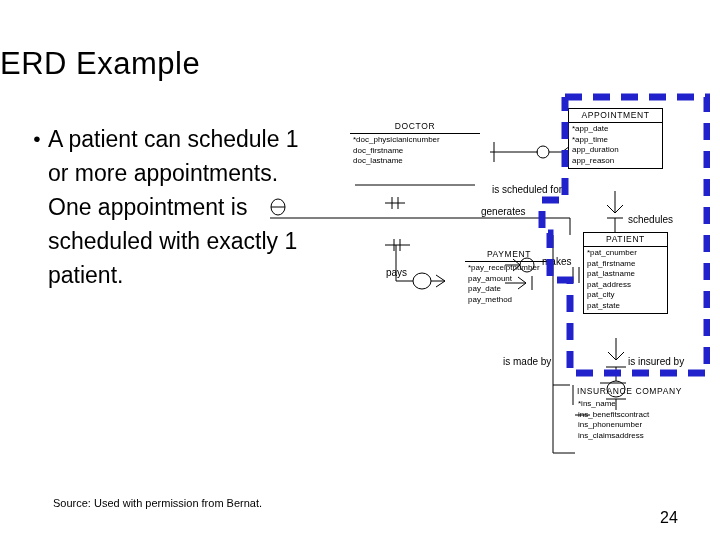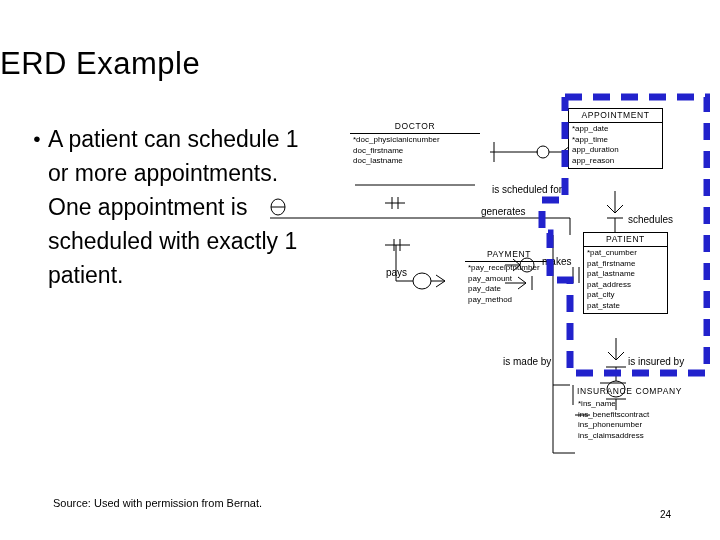--- a/index.html
+++ b/index.html
@@ -39,21 +39,21 @@
     width:266px;
   }
 
   
   .source{
     position:absolute;left:53px;top:497px;
     font-size:11px;color:#000;
   }
   .pagenum{
     position:absolute;left:660px;top:509px;
-    font-size:10px;color:#000;
+    font-size:16px;color:#000;
   }
 
   
   .erd{
     position:absolute;left:270px;top:85px;width:440px;height:400px;
   }
   .erd svg{position:absolute;left:0;top:0;}
 
   
   .entity{

